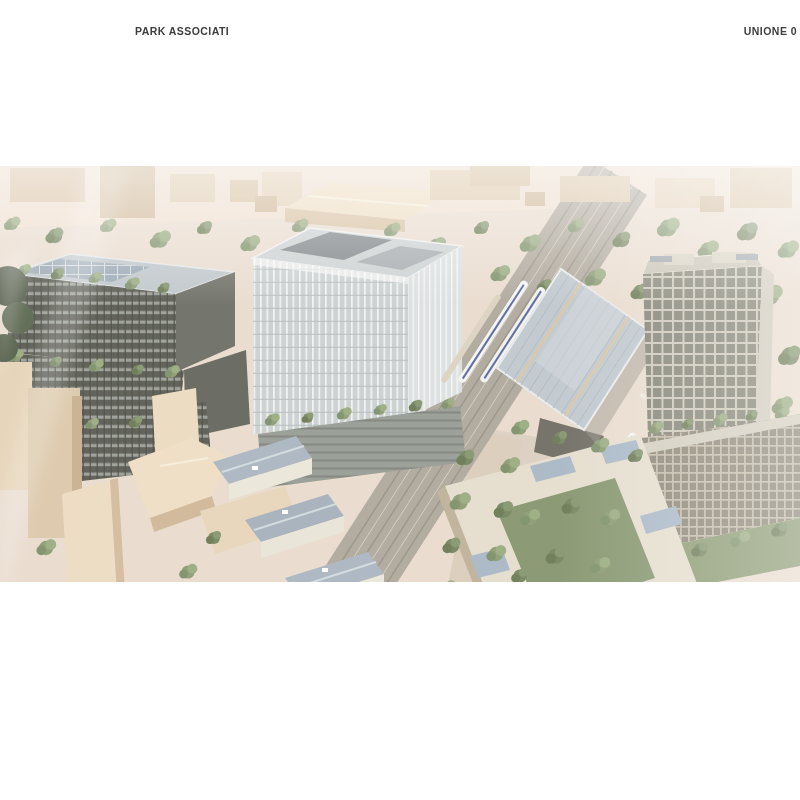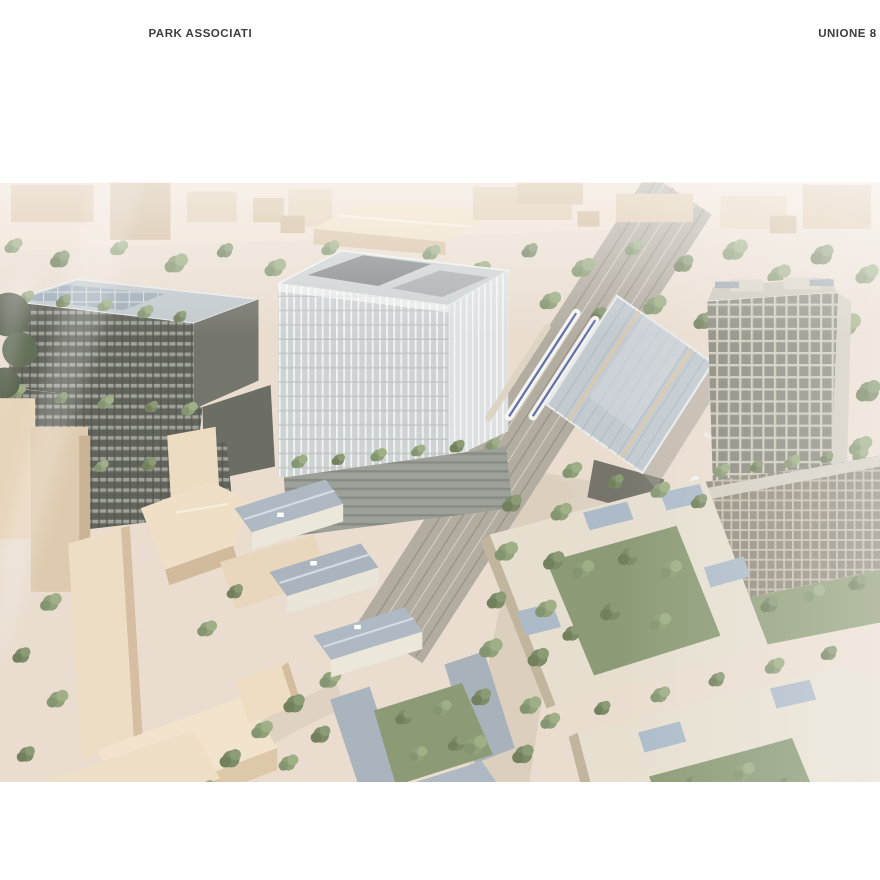--- a/index.html
+++ b/index.html
@@ -1,32 +1,32 @@
 <!DOCTYPE html>
 <html><head>
 <meta charset="utf-8">
 <style>
   html,body{margin:0;padding:0;background:#ffffff;}
-  .page{position:relative;width:800px;height:711px;background:#ffffff;overflow:hidden;
+  .page{position:relative;width:800px;height:582px;background:#ffffff;overflow:hidden;
         font-family:"Liberation Sans", sans-serif;}
   .site-header{position:absolute;top:0;left:0;width:800px;height:166px;background:#ffffff;z-index:2;}
   .brand{position:absolute;left:135px;top:25px;font-size:10.5px;font-weight:700;
          letter-spacing:0.45px;color:#3e3e3e;cursor:pointer;white-space:nowrap;}
   .project-title{position:absolute;right:3px;top:25px;font-size:10.5px;font-weight:700;
          letter-spacing:0.45px;color:#3e3e3e;cursor:pointer;white-space:nowrap;}
   .hero{position:absolute;top:166px;left:0;width:800px;height:634px;margin:0;cursor:pointer;}
   .hero svg{display:block;width:800px;height:634px;}
 </style>
 </head>
 <body>
 
 <div class="page">
   <header class="site-header">
     <span class="brand">PARK ASSOCIATI</span>
-    <span class="project-title">UNIONE 8</span>
+    <span class="project-title">UNIONE 0</span>
   </header>
 
   <figure class="hero" role="img" aria-label="Aerial rendering of the Unione 0 masterplan: dark offices with green terraces, a white glass tower, a striped station canopy over railway tracks with trains, a gridded residential tower and cream courtyard housing blocks with slate solar roofs, set in a beige massing model of the surrounding city under a bright white haze">
   <svg viewBox="0 0 800 634">
     <defs>
       <pattern id="pDark" width="7" height="9.5" patternUnits="userSpaceOnUse">
         <rect width="7" height="9.5" fill="#43463e"></rect>
             <rect y="2.5" width="7" height="3.2" fill="#8e948c"></rect>
         <rect x="5.6" width="1.2" height="9.5" fill="#33362f"></rect>
       </pattern>

